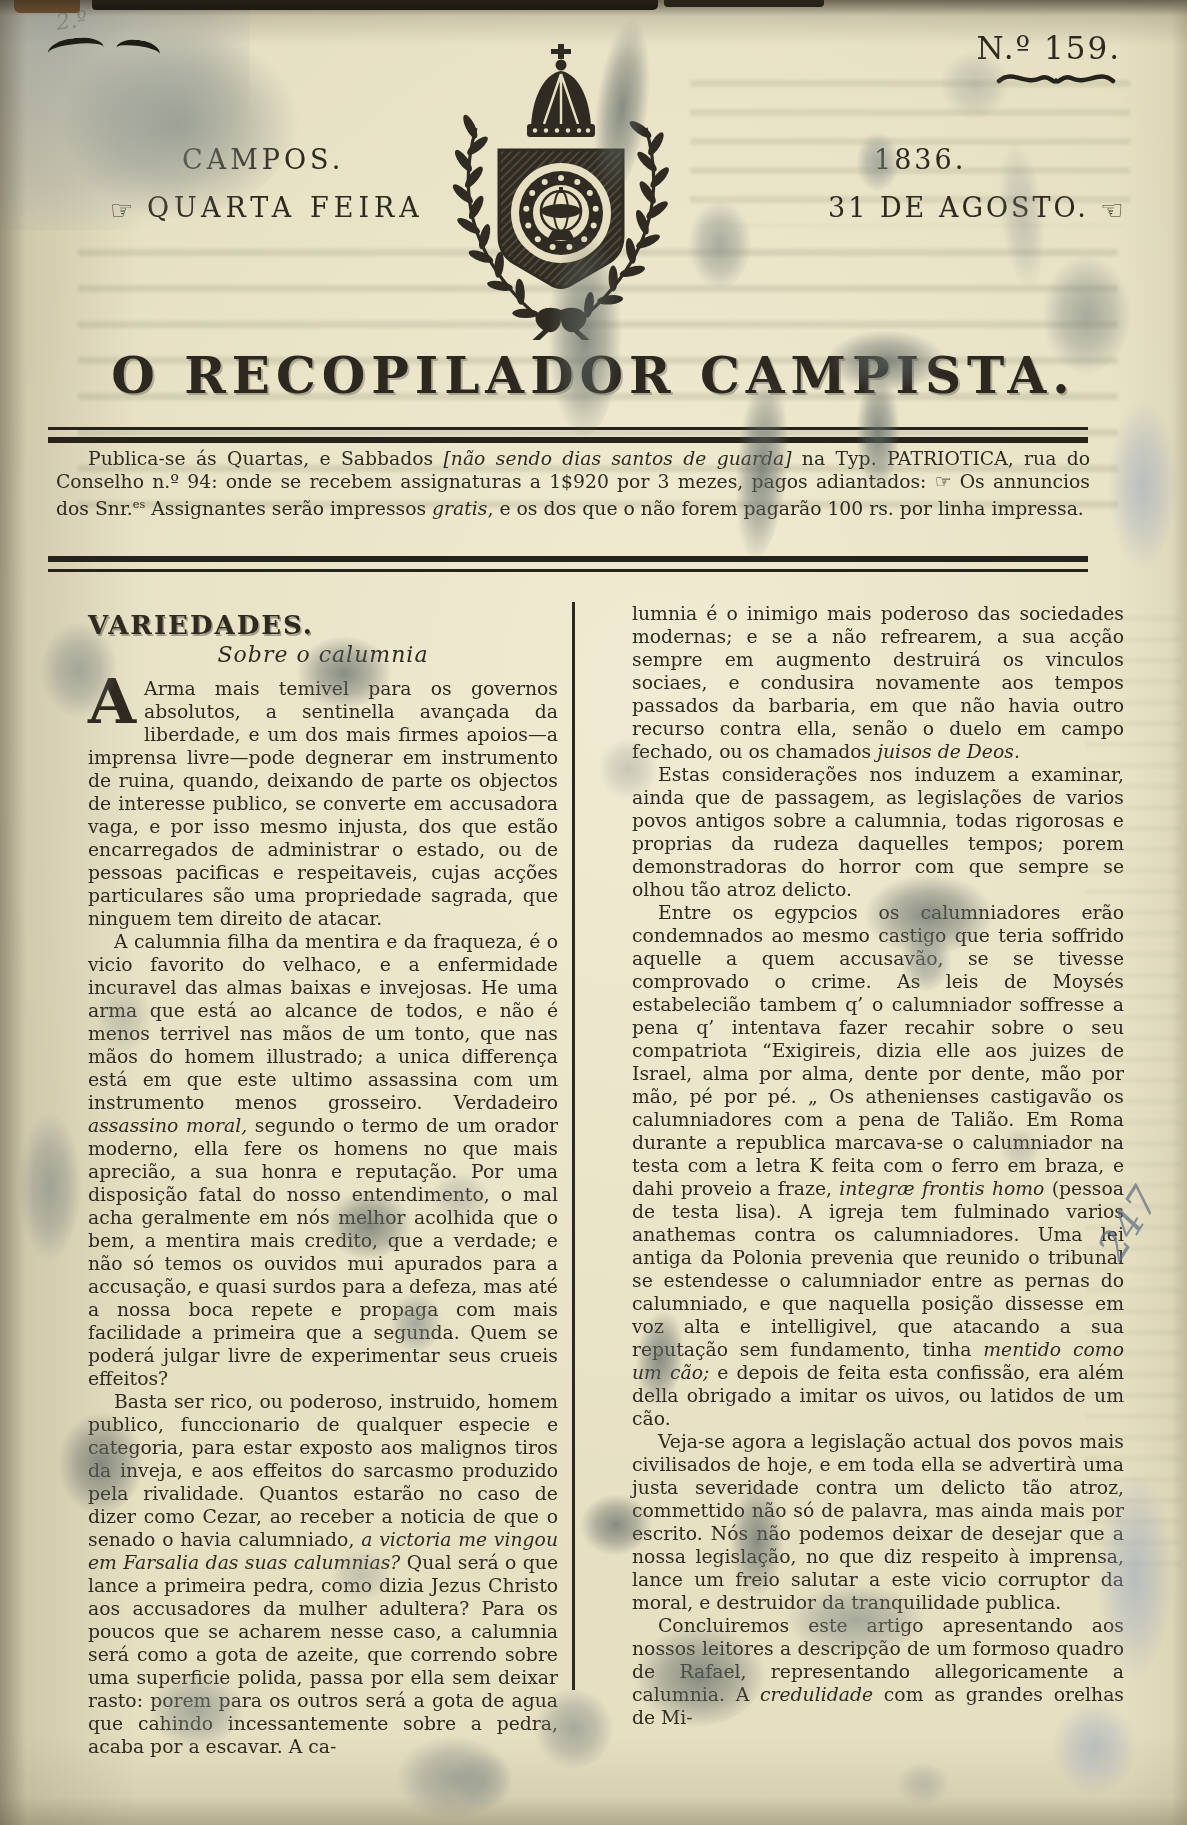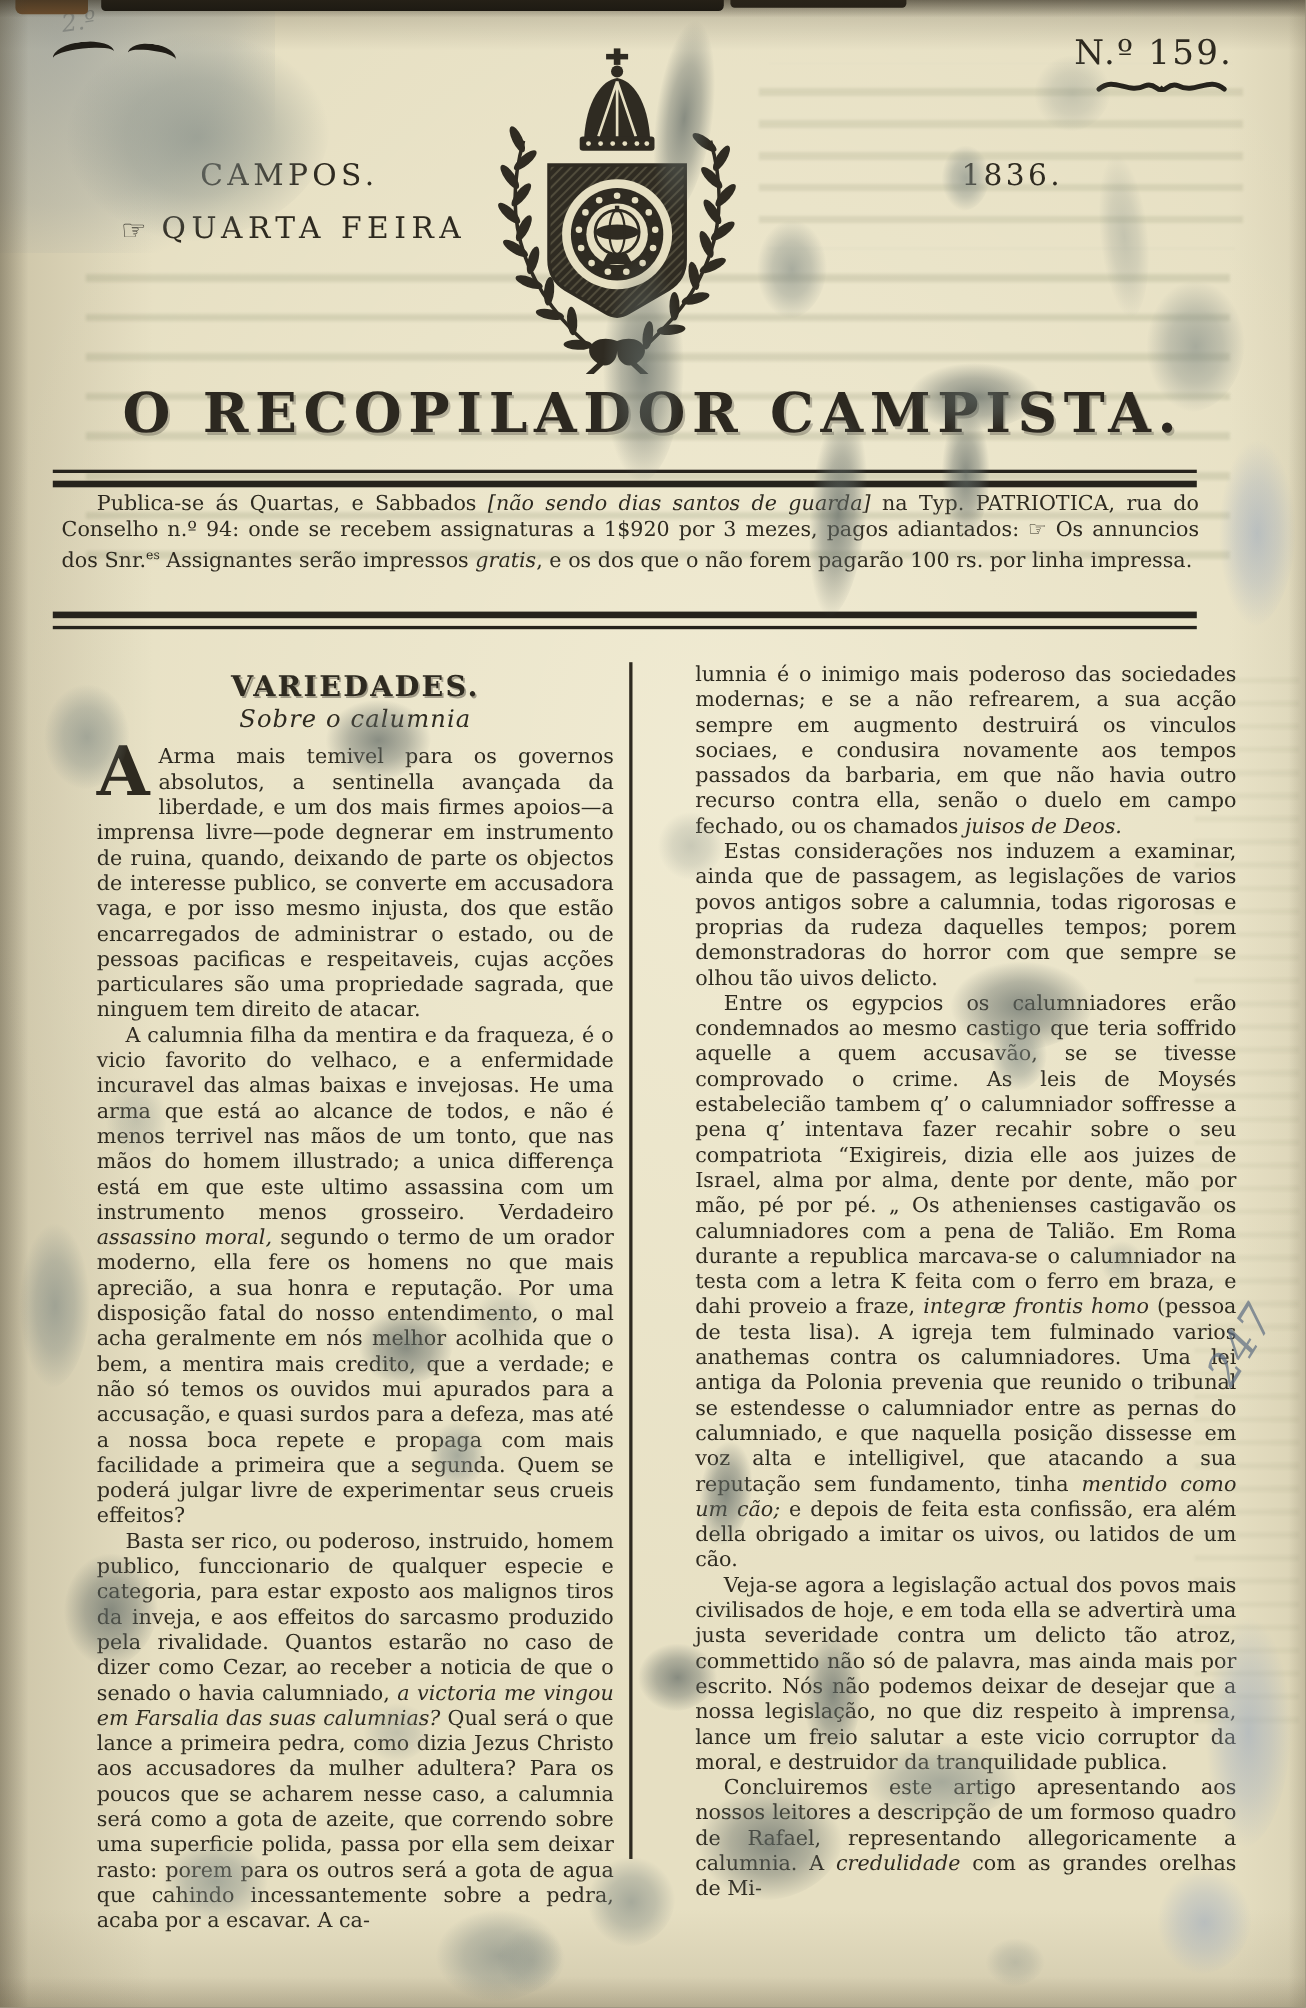--- a/index.html
+++ b/index.html
@@ -37,21 +37,21 @@
   .imprint{
     left:56px;top:447px;width:1034px;z-index:4;
     font-size:21px;line-height:24.5px;text-align:justify;text-indent:32px;
     font-family:"DejaVu Serif","DejaVu Sans",serif;
   }
   
   .col-left{left:88px;top:600px;width:470px;z-index:4;}
   .col-right{left:632px;top:600px;width:492px;z-index:4;}
   .divider{left:572px;top:602px;width:3px;height:1088px;background:#2e2a20;z-index:4;}
   .col-left h2{
-    margin:10px 0 2px;text-align:center;font-size:26px;letter-spacing:2px;
+    margin:10px 0 2px;font-size:26px;letter-spacing:2px;
     font-weight:bold;text-shadow:1.5px 1.5px 0 rgba(44,40,32,.38);
   }
   .col-left h3{margin:0 0 10px;text-align:center;font-size:22px;font-weight:normal;font-style:italic;letter-spacing:1px;}
   .page p{margin:0;font-size:18.8px;line-height:23px;text-align:justify;text-indent:26px;}
   .page p.noindent{text-indent:0;}
   .dropcap{float:left;font-size:62px;line-height:46px;font-weight:bold;padding:2px 8px 0 0;}
   sup{font-size:.6em;}
   
   .ghost{z-index:1;filter:blur(1.4px);opacity:.8;border-radius:10px;pointer-events:none;}
   .g1{left:78px;top:226px;width:1040px;height:300px;
@@ -94,20 +94,21 @@
 
   <div class="abs issue">N.º 159.</div>
   <svg class="abs flourish" width="122" height="22" viewBox="0 0 122 22">
     <path d="M4,13 C18,1 30,18 46,10 C54,6 58,16 61,13 C64,16 68,6 76,10 C92,18 104,1 118,13" fill="none" stroke="#26231c" stroke-width="4.5" stroke-linecap="round"></path>
   </svg>
 
   <div class="abs city">CAMPOS.</div>
   <div class="abs weekday"><span class="hand">☞</span>&nbsp;<span>QUARTA FEIRA</span></div>
 
   <div class="abs yearlbl">1836.</div>
+  <div class="abs datelbl"><span>31 DE AGOSTO.</span>&nbsp;<span class="hand">☜</span></div>
 
   <svg id="arms" class="abs arms" width="250" height="300" viewBox="0 0 250 300">
     <defs>
       <pattern id="hatch" width="6" height="6" patternUnits="userSpaceOnUse" patternTransform="rotate(45)">
         <rect width="6" height="6" fill="#2f2b22"></rect>
         <line x1="1" y1="0" x2="1" y2="6" stroke="#55503f" stroke-width="1.6"></line>
       </pattern>
     </defs>
     <g id="wreathL">
         <path d="M108,282 Q8,200 40,88" fill="none" stroke="#2f2b22" stroke-width="3.2"></path>
@@ -200,21 +201,21 @@
   <div class="abs col-left">
     <h2>VARIEDADES.</h2>
     <h3>Sobre o calumnia</h3>
     <p class="noindent"><span class="dropcap">A</span><span><span>Arma mais temivel para os governos absolutos, a sentinella avançada da liberdade, e um dos mais firmes apoios—a imprensa livre—pode degnerar em instrumento de ruina, quando, deixando de parte os objectos de interesse publico, se converte em accusadora vaga, e por isso mesmo injusta, dos que estão encarregados de administrar o estado, ou de pessoas pacificas e respeitaveis, cujas acções particulares são uma propriedade sagrada, que ninguem tem direito de atacar.</span></span></p>
     <p><span>A calumnia filha da mentira e da fraqueza, é o vicio favorito do velhaco, e a enfermidade incuravel das almas baixas e invejosas. He uma arma que está ao alcance de todos, e não é menos terrivel nas mãos de um tonto, que nas mãos do homem illustrado; a unica differença está em que este ultimo assassina com um instrumento menos grosseiro. Verdadeiro </span><i>assassino moral,</i><span> segundo o termo de um orador moderno, ella fere os homens no que mais aprecião, a sua honra e reputação. Por uma disposição fatal do nosso entendimento, o mal acha geralmente em nós melhor acolhida que o bem, a mentira mais credito, que a verdade; e não só temos os ouvidos mui apurados para a accusação, e quasi surdos para a defeza, mas até a nossa boca repete e propaga com mais facilidade a primeira que a segunda. Quem se poderá julgar livre de experimentar seus crueis effeitos?</span></p>
     <p><span>Basta ser rico, ou poderoso, instruido, homem publico, funccionario de qualquer especie e categoria, para estar exposto aos malignos tiros da inveja, e aos effeitos do sarcasmo produzido pela rivalidade. Quantos estarão no caso de dizer como Cezar, ao receber a noticia de que o senado o havia calumniado, </span><i>a victoria me vingou em Farsalia das suas calumnias?</i><span> Qual será o que lance a primeira pedra, como dizia Jezus Christo aos accusadores da mulher adultera? Para os poucos que se acharem nesse caso, a calumnia será como a gota de azeite, que correndo sobre uma superficie polida, passa por ella sem deixar rasto: porem para os outros será a gota de agua que cahindo incessantemente sobre a pedra, acaba por a escavar. A ca-</span></p>
   </div>
 
   <div class="abs col-right">
     <p class="noindent" style="margin-top:2px"><span>lumnia é o inimigo mais poderoso das sociedades modernas; e se a não refrearem, a sua acção sempre em augmento destruirá os vinculos sociaes, e condusira novamente aos tempos passados da barbaria, em que não havia outro recurso contra ella, senão o duelo em campo fechado, ou os chamados </span><i>juisos de Deos.</i></p>
-    <p><span>Estas considerações nos induzem a examinar, ainda que de passagem, as legislações de varios povos antigos sobre a calumnia, todas rigorosas e proprias da rudeza daquelles tempos; porem demonstradoras do horror com que sempre se olhou tão uivos delicto.</span></p>
+    <p><span>Estas considerações nos induzem a examinar, ainda que de passagem, as legislações de varios povos antigos sobre a calumnia, todas rigorosas e proprias da rudeza daquelles tempos; porem demonstradoras do horror com que sempre se olhou tão atroz delicto.</span></p>
     <p><span>Entre os egypcios os calumniadores erão condemnados ao mesmo castigo que teria soffrido aquelle a quem accusavão, se se tivesse comprovado o crime. As leis de Moysés estabelecião tambem q’ o calumniador soffresse a pena q’ intentava fazer recahir sobre o seu compatriota “Exigireis, dizia elle aos juizes de Israel, alma por alma, dente por dente, mão por mão, pé por pé. „ Os athenienses castigavão os calumniadores com a pena de Talião. Em Roma durante a republica marcava-se o calumniador na testa com a letra K feita com o ferro em braza, e dahi proveio a fraze, </span><i>integræ frontis homo</i><span> (pessoa de testa lisa). A igreja tem fulminado varios anathemas contra os calumniadores. Uma lei antiga da Polonia prevenia que reunido o tribunal se estendesse o calumniador entre as pernas do calumniado, e que naquella posição dissesse em voz alta e intelligivel, que atacando a sua reputação sem fundamento, tinha </span><i>mentido como um cão;</i><span> e depois de feita esta confissão, era além della obrigado a imitar os uivos, ou latidos de um cão.</span></p>
     <p><span>Veja-se agora a legislação actual dos povos mais civilisados de hoje, e em toda ella se advertirà uma justa severidade contra um delicto tão atroz, commettido não só de palavra, mas ainda mais por escrito. Nós não podemos deixar de desejar que a nossa legislação, no que diz respeito à imprensa, lance um freio salutar a este vicio corruptor da moral, e destruidor da tranquilidade publica.</span></p>
     <p><span>Concluiremos este artigo apresentando aos nossos leitores a descripção de um formoso quadro de Rafael, representando allegoricamente a calumnia. A </span><i>credulidade</i><span> com as grandes orelhas de Mi-</span></p>
   </div>
 
   <div class="abs pencil margin-num">247</div>
   <div class="abs pencil corner-mark">2.º</div>
 
   <div>
     <div class="corner-tl"></div>

